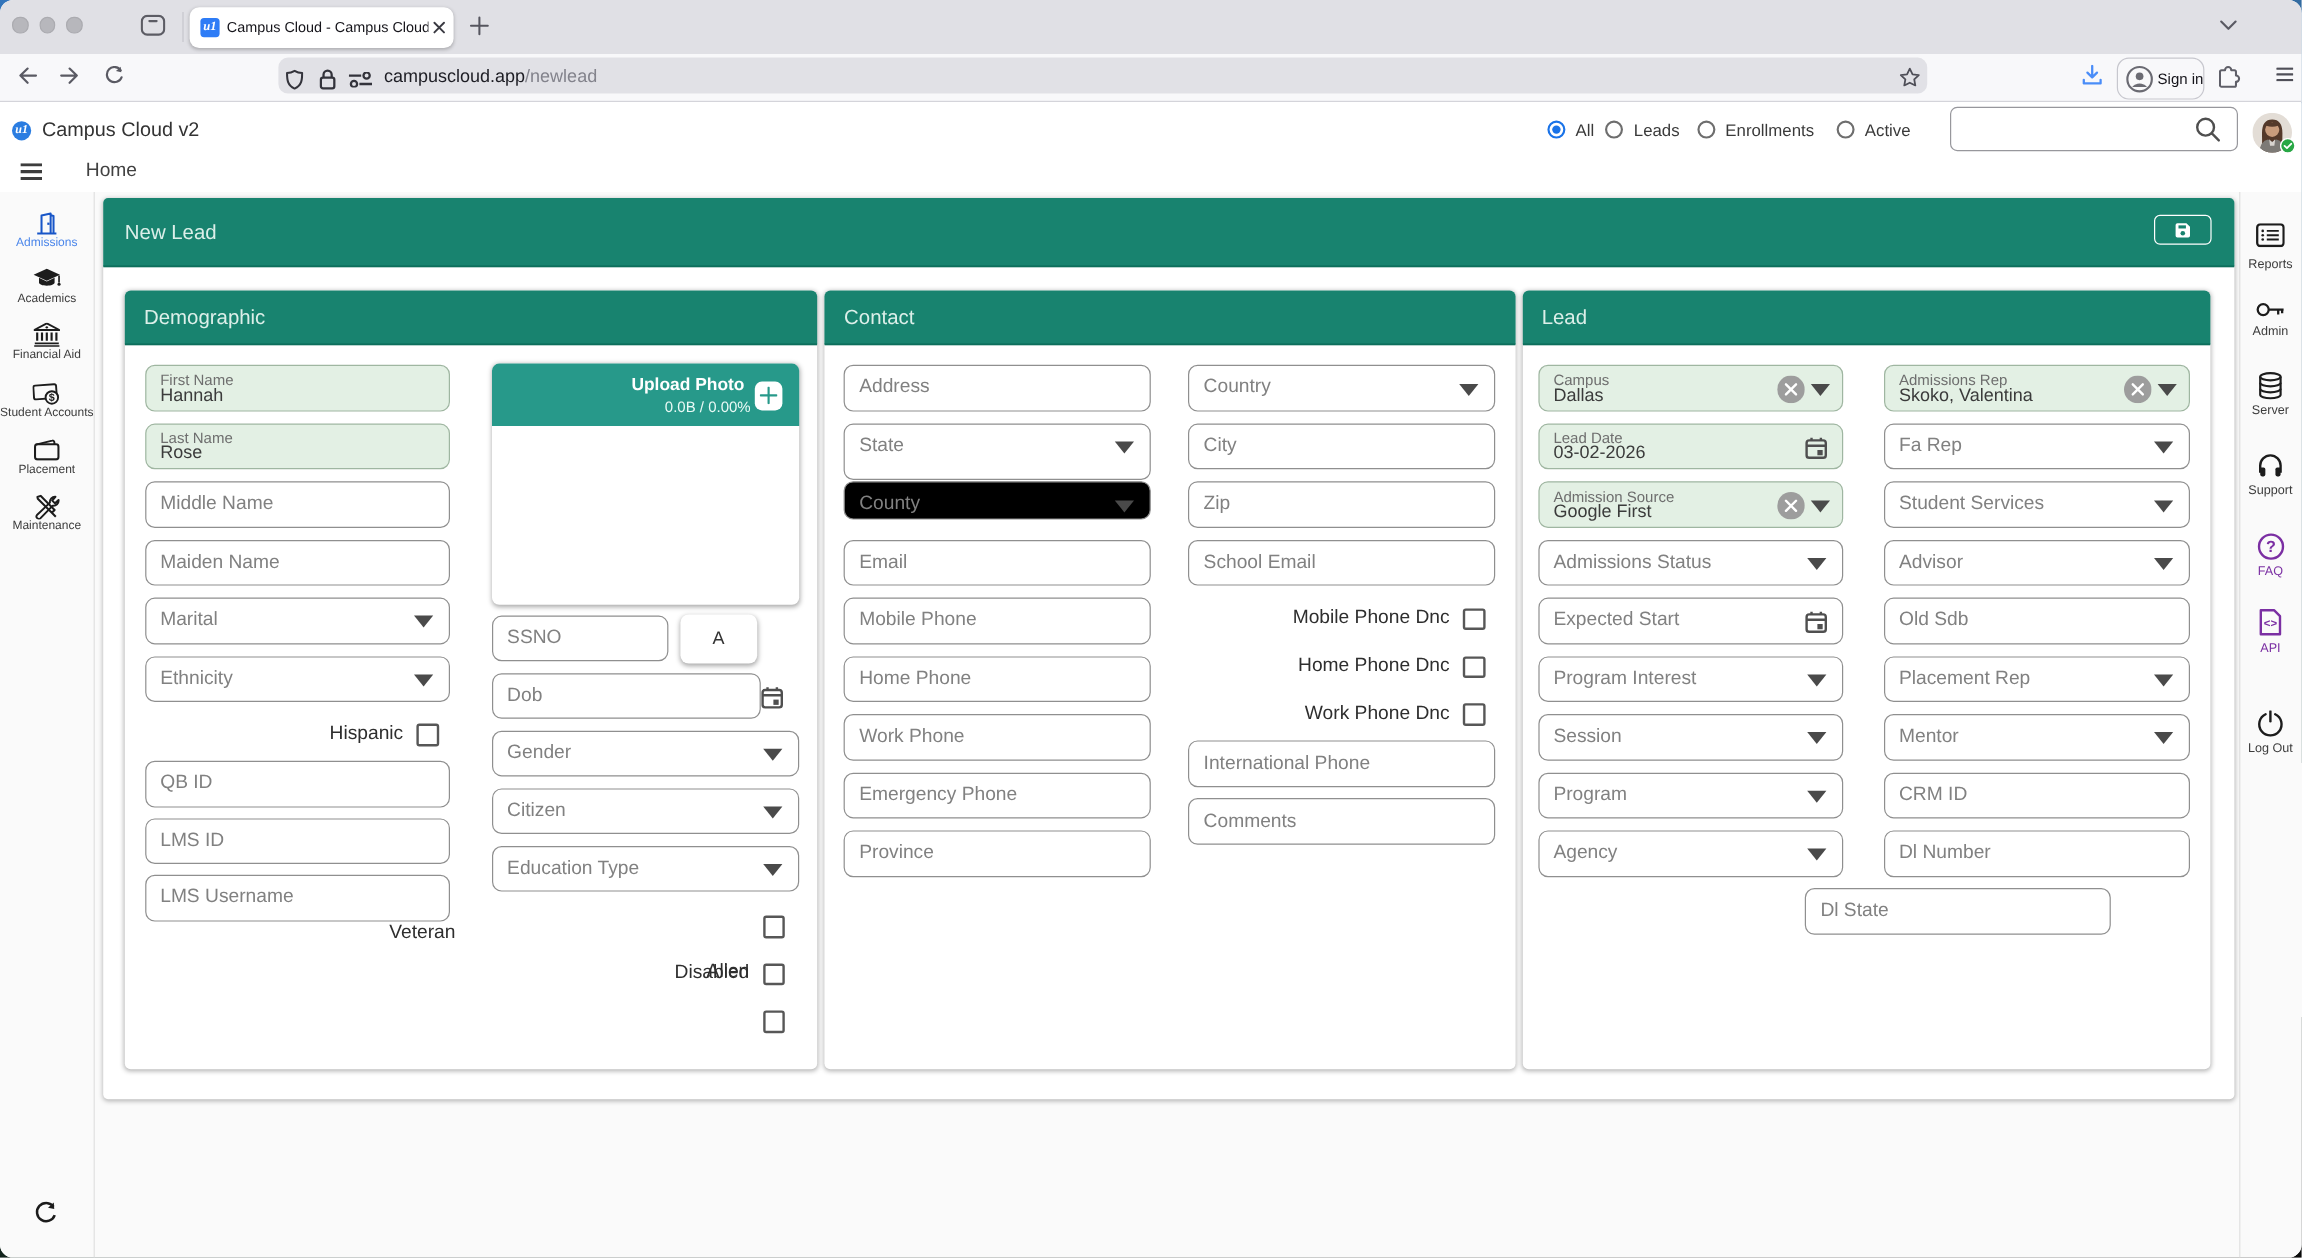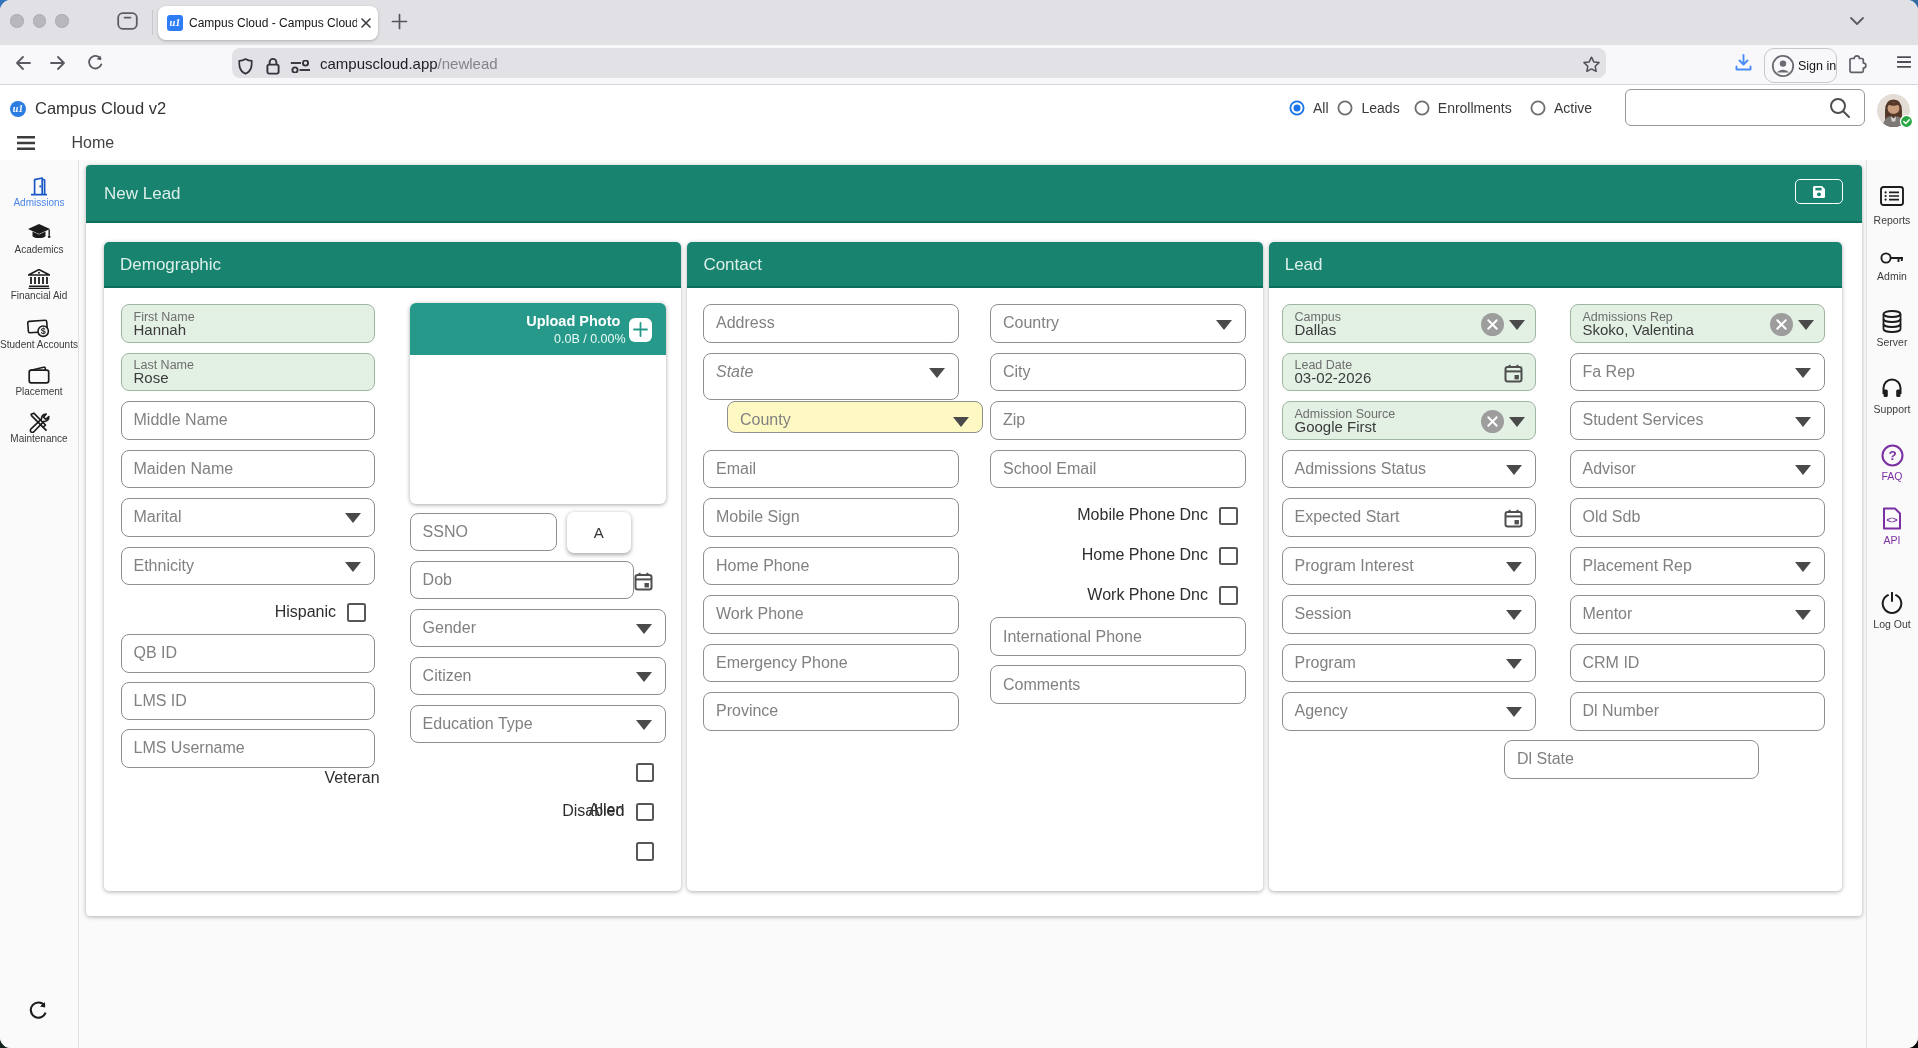--- a/index.html
+++ b/index.html
@@ -317,33 +317,33 @@
     </div>
 <div style="position:absolute;left:324.4px;top:768px;width:300px;text-align:left;font-size:16px;color:#2e2e2e;line-height:20px">Veteran</div>
     <div style="position:absolute;left:635.6px;top:763px;width:18.5px;height:18.5px;border:2.2px solid #575757;border-radius:2.5px;background:#fff;box-sizing:border-box"></div>
 <div style="position:absolute;left:324.4px;top:801.2px;width:300px;text-align:right;font-size:16px;color:#2e2e2e;line-height:20px">Disabled</div>
     <div style="position:absolute;left:635.6px;top:802.7px;width:18.5px;height:18.5px;border:2.2px solid #575757;border-radius:2.5px;background:#fff;box-sizing:border-box"></div>
 <div style="position:absolute;left:324.4px;top:800px;width:300px;text-align:right;font-size:16px;color:#2e2e2e;line-height:20px">Alien</div>
     <div style="position:absolute;left:635.6px;top:842.4px;width:18.5px;height:18.5px;border:2.2px solid #575757;border-radius:2.5px;background:#fff;box-sizing:border-box"></div>
 <div style="position:absolute;left:703px;top:304.4px;width:256.3px;height:38.6px;background:#fff;border:1px solid #8f8f8f;border-radius:8px;box-sizing:border-box;">
       <div class="ph" style="line-height:36.6px">Address</div>
     </div>
-<div style="position:absolute;left:703px;top:352.84999999999997px;width:256.3px;height:47px;background:#fff;border:1px solid #8f8f8f;border-radius:8px;box-sizing:border-box;font-style:italic;">
+<div style="position:absolute;left:703px;top:352.84999999999997px;width:256.3px;height:47px;background:#fff;border:1px solid #8f8f8f;border-radius:8px;box-sizing:border-box;">
       <div class="ph" style="line-height:36.6px">State</div>
       <div style="position:absolute;left:225.3px;top:14.3px;width:0;height:0;border-left:8.5px solid transparent;border-right:8.5px solid transparent;border-top:10px solid #4a4a4a"></div>
     </div>
-<div style="position:absolute;left:703px;top:401.29999999999995px;width:256.3px;height:32px;background:#fef9c3;border:1px solid #8f8f8f;border-radius:8px;box-sizing:border-box;margin-left:24px;">
+<div style="position:absolute;left:703px;top:401.29999999999995px;width:256.3px;height:32px;background:#000000;border:1px solid #8f8f8f;border-radius:8px;box-sizing:border-box;">
       <div class="ph" style="line-height:36.6px">County</div>
       <div style="position:absolute;left:225.3px;top:14.3px;width:0;height:0;border-left:8.5px solid transparent;border-right:8.5px solid transparent;border-top:10px solid #4a4a4a"></div>
     </div>
 <div style="position:absolute;left:703px;top:449.75px;width:256.3px;height:38.6px;background:#fff;border:1px solid #8f8f8f;border-radius:8px;box-sizing:border-box;">
       <div class="ph" style="line-height:36.6px">Email</div>
     </div>
 <div style="position:absolute;left:703px;top:498.2px;width:256.3px;height:38.6px;background:#fff;border:1px solid #8f8f8f;border-radius:8px;box-sizing:border-box;">
-      <div class="ph" style="line-height:36.6px">Mobile Sign</div>
+      <div class="ph" style="line-height:36.6px">Mobile Phone</div>
     </div>
 <div style="position:absolute;left:703px;top:546.65px;width:256.3px;height:38.6px;background:#fff;border:1px solid #8f8f8f;border-radius:8px;box-sizing:border-box;">
       <div class="ph" style="line-height:36.6px">Home Phone</div>
     </div>
 <div style="position:absolute;left:703px;top:595.1px;width:256.3px;height:38.6px;background:#fff;border:1px solid #8f8f8f;border-radius:8px;box-sizing:border-box;">
       <div class="ph" style="line-height:36.6px">Work Phone</div>
     </div>
 <div style="position:absolute;left:703px;top:643.55px;width:256.3px;height:38.6px;background:#fff;border:1px solid #8f8f8f;border-radius:8px;box-sizing:border-box;">
       <div class="ph" style="line-height:36.6px">Emergency Phone</div>
     </div>

